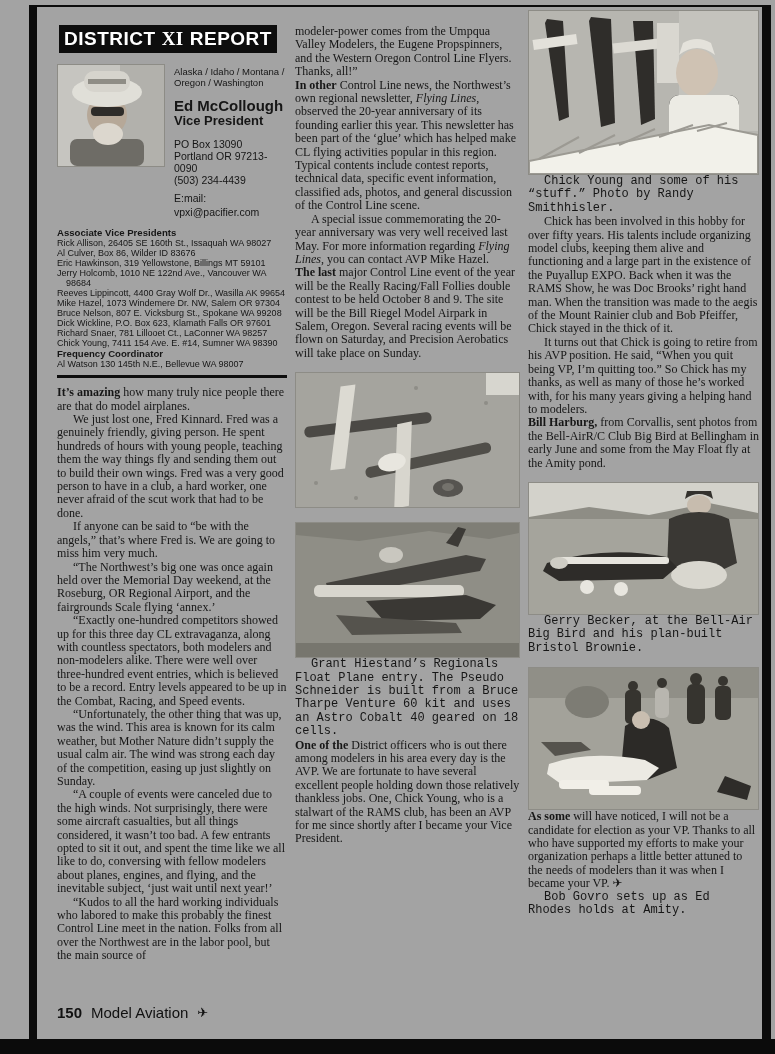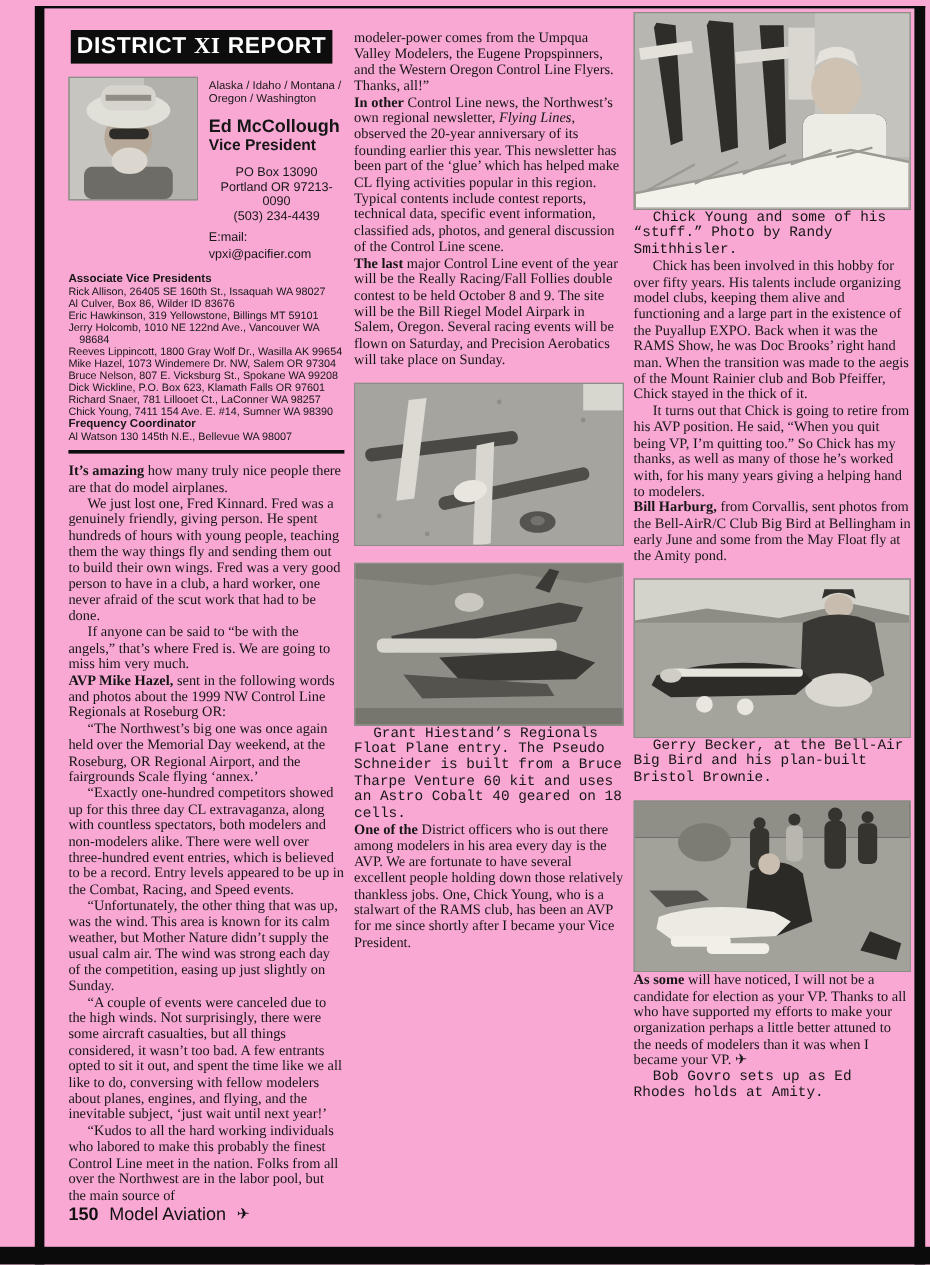--- a/index.html
+++ b/index.html
@@ -1,16 +1,16 @@
 <!DOCTYPE html>
 <html><head>
 <meta charset="utf-8">
 <style>
   html,body{margin:0;padding:0;background:#ffffff;}
-  .page{position:relative;width:775px;height:1054px;background:#f9a8d4;overflow:hidden;
+  .page{position:relative;width:775px;height:1054px;background:#a3a3a3;overflow:hidden;
         font-family:"Liberation Serif",serif;color:#161616;}
   
   .edge{position:absolute;background:#0b0b0b;}
   .edge-top{left:30px;top:5px;width:741px;height:2px;}
   .edge-left{left:29px;top:5px;width:8px;height:1049px;}
   .edge-right{left:762px;top:5px;width:9px;height:1049px;}
   .edge-bottom{left:0;top:1039px;width:775px;height:15px;}
 
   .col{position:absolute;font-size:12px;line-height:13.4px;}
   .col1{left:57px;top:25px;width:230px;}
@@ -28,21 +28,21 @@
   .banner{background:#0d0d0d;color:#ffffff;width:218px;height:28px;margin:0 0 11px 2px;
           display:flex;align-items:center;justify-content:center;
           font-weight:bold;font-size:19px;letter-spacing:.5px;}
   .banner .xi{font-family:"Liberation Serif",serif;margin:12px 6px;}
   .mast-row{display:flex;margin-bottom:8px;}
   .portrait{width:106px;height:101px;flex:none;margin-right:9px;}
   .mast-info{padding-top:2px;}
   .region{font-size:9.5px;line-height:11px;margin-bottom:9px;}
   .officer-name{font-size:15px;font-weight:bold;line-height:17px;}
   .officer-title{font-size:13px;font-weight:bold;margin-bottom:11px;}
-  .addr{font-size:10.5px;line-height:12px;text-align:center;}
+  .addr{font-size:10.5px;line-height:12px;}
   .email{font-size:10.5px;margin-top:6px;}
   .list-head{font-size:9.6px;font-weight:bold;line-height:11px;}
   .list-item{font-size:9px;line-height:10px;padding-left:9px;text-indent:-9px;}
   .divider{border:none;border-top:3px solid #0d0d0d;margin:6px 0 8px 0;}
 
   .photo{position:relative;overflow:hidden;background:#aaa9a3;border:1px solid #8d8c86;}
   .photo svg{display:block;width:100%;height:100%;}
   .ph-jet{width:223px;height:134px;margin-top:12px;}
   .ph-float{width:223px;height:134px;margin-top:14px;}
   .ph-chick{width:229px;height:163px;}
@@ -94,45 +94,45 @@
           <div class="addr">Portland OR 97213-0090</div>
           <div class="addr">(503) 234-4439</div>
           <div class="email">E:mail: vpxi@pacifier.com</div>
         </div>
       </div>
       <div class="list-head">Associate Vice Presidents</div>
       <div class="list-item">Rick Allison, 26405 SE 160th St., Issaquah WA 98027</div>
       <div class="list-item">Al Culver, Box 86, Wilder ID 83676</div>
       <div class="list-item">Eric Hawkinson, 319 Yellowstone, Billings MT 59101</div>
       <div class="list-item">Jerry Holcomb, 1010 NE 122nd Ave., Vancouver WA 98684</div>
-      <div class="list-item">Reeves Lippincott, 1800 Gray Wolf Dr., Wasilla AK 99654</div>
+      <div class="list-item">Reeves Lippincott, 4400 Gray Wolf Dr., Wasilla AK 99654</div>
       <div class="list-item">Mike Hazel, 1073 Windemere Dr. NW, Salem OR 97304</div>
       <div class="list-item">Bruce Nelson, 807 E. Vicksburg St., Spokane WA 99208</div>
       <div class="list-item">Dick Wickline, P.O. Box 623, Klamath Falls OR 97601</div>
       <div class="list-item">Richard Snaer, 781 Lillooet Ct., LaConner WA 98257</div>
       <div class="list-item">Chick Young, 7411 154 Ave. E. #14, Sumner WA 98390</div>
       <div class="list-head">Frequency Coordinator</div>
       <div class="list-item">Al Watson 130 145th N.E., Bellevue WA 98007</div>
       <hr class="divider">
     </div>
 
     <p class="body"><span class="b">It’s amazing</span><span> how many truly nice people there are that do model airplanes.</span></p>
     <p class="body indent"><span>We just lost one, Fred Kinnard. Fred was a genuinely friendly, giving person. He spent hundreds of hours with young people, teaching them the way things fly and sending them out to build their own wings. Fred was a very good person to have in a club, a hard worker, one never afraid of the scut work that had to be done.</span></p>
     <p class="body indent"><span>If anyone can be said to “be with the angels,” that’s where Fred is. We are going to miss him very much.</span></p>
-    <p class="body gap"><span class="b">AVP Mike Hazel,</span><span> sent in the following words and photos about the 1999 NW Control Line Regionals at Roseburg OR:</span></p>
     <p class="body indent gap"><span>“The Northwest’s big one was once again held over the Memorial Day weekend, at the Roseburg, OR Regional Airport, and the fairgrounds Scale flying ‘annex.’</span></p>
     <p class="body indent"><span>“Exactly one-hundred competitors showed up for this three day CL extravaganza, along with countless spectators, both modelers and non-modelers alike. There were well over three-hundred event entries, which is believed to be a record. Entry levels appeared to be up in the Combat, Racing, and Speed events.</span></p>
     <p class="body indent"><span>“Unfortunately, the other thing that was up, was the wind. This area is known for its calm weather, but Mother Nature didn’t supply the usual calm air. The wind was strong each day of the competition, easing up just slightly on Sunday.</span></p>
     <p class="body indent"><span>“A couple of events were canceled due to the high winds. Not surprisingly, there were some aircraft casualties, but all things considered, it wasn’t too bad. A few entrants opted to sit it out, and spent the time like we all like to do, conversing with fellow modelers about planes, engines, and flying, and the inevitable subject, ‘just wait until next year!’</span></p>
     <p class="body indent"><span>“Kudos to all the hard working individuals who labored to make this probably the finest Control Line meet in the nation. Folks from all over the Northwest are in the labor pool, but the main source of</span></p>
   </div>
 
   <div class="col col2">
     <p class="body"><span>modeler-power comes from the Umpqua Valley Modelers, the Eugene Propspinners, and the Western Oregon Control Line Flyers. Thanks, all!”</span></p>
     <p class="body gap"><span class="b">In other</span><span> Control Line news, the Northwest’s own regional newsletter, </span><span class="i">Flying Lines</span><span>, observed the 20-year anniversary of its founding earlier this year. This newsletter has been part of the ‘glue’ which has helped make CL flying activities popular in this region. Typical contents include contest reports, technical data, specific event information, classified ads, photos, and general discussion of the Control Line scene.</span></p>
+    <p class="body indent"><span>A special issue commemorating the 20-year anniversary was very well received last May. For more information regarding </span><span class="i">Flying Lines</span><span>, you can contact AVP Mike Hazel.</span></p>
     <p class="body gap"><span class="b">The last</span><span> major Control Line event of the year will be the Really Racing/Fall Follies double contest to be held October 8 and 9. The site will be the Bill Riegel Model Airpark in Salem, Oregon. Several racing events will be flown on Saturday, and Precision Aerobatics will take place on Sunday.</span></p>
 
     <div class="photo ph-jet">
       <svg viewBox="0 0 223 134" preserveAspectRatio="none">
         <rect width="223" height="134" fill="#a5a49e"></rect>
         <circle cx="20" cy="110" r="2" fill="#8e8d87"></circle>
           <circle cx="60" cy="125" r="2" fill="#8e8d87"></circle>
         <circle cx="190" cy="30" r="2" fill="#8e8d87"></circle>
           <circle cx="120" cy="15" r="2" fill="#8e8d87"></circle>
         <rect x="190" y="0" width="33" height="22" fill="#d7d6cf"></rect>

